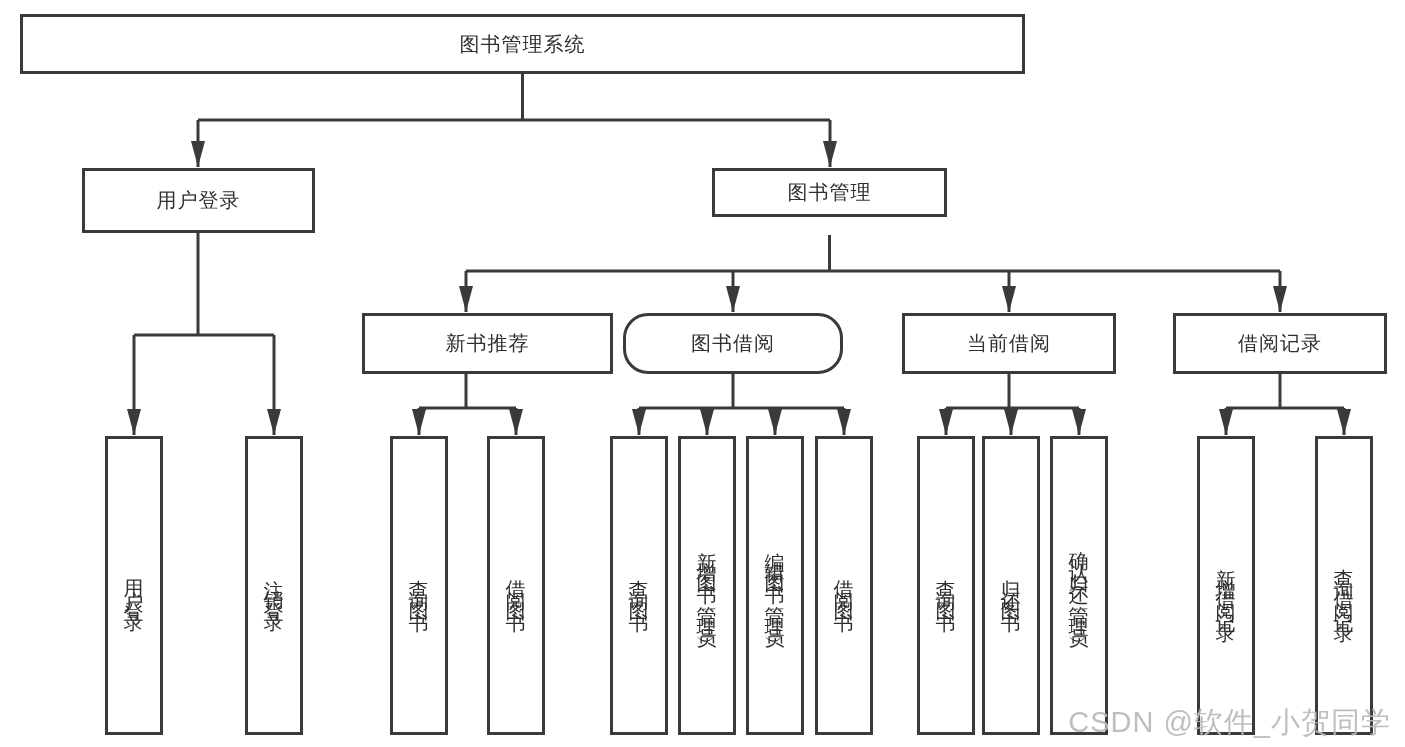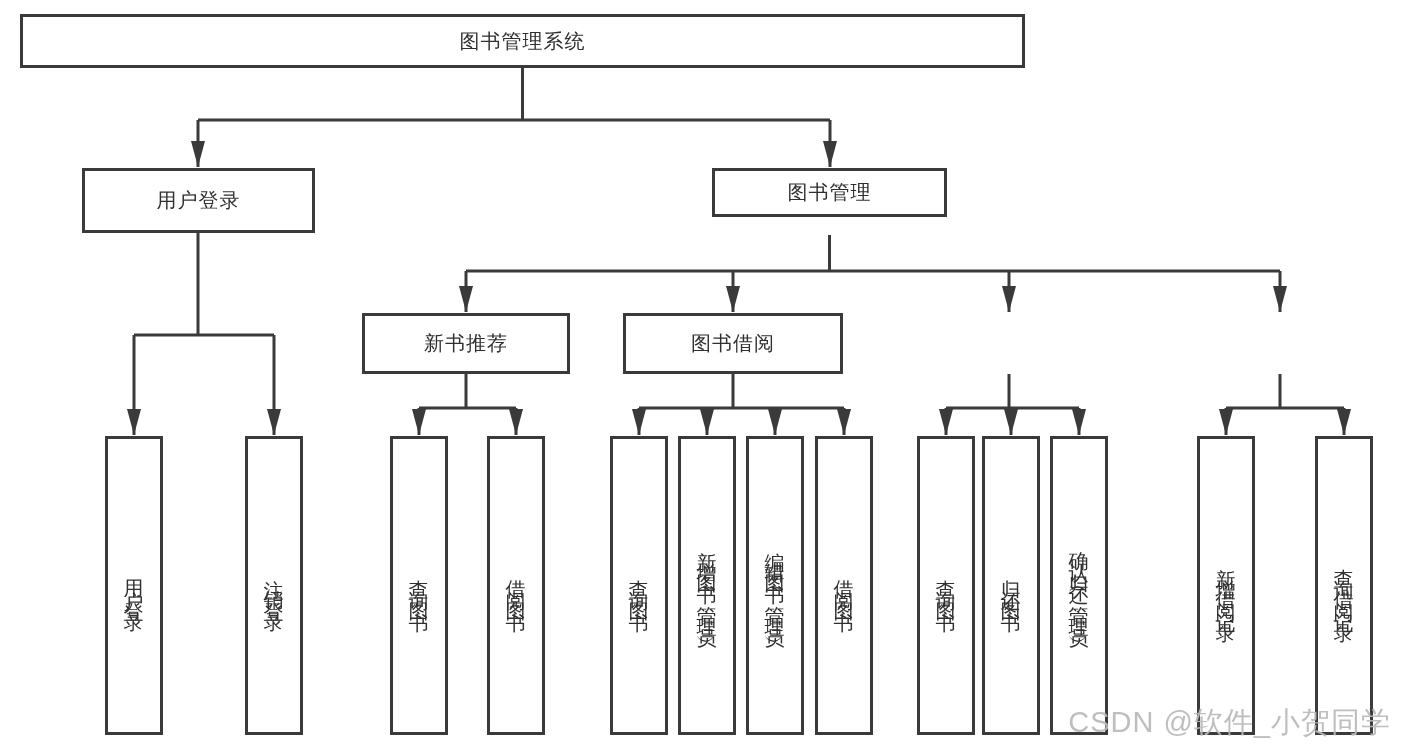--- a/index.html
+++ b/index.html
@@ -97,27 +97,29 @@
     <path d="M1009 374 V408 M946 408 H1079"></path>
     <path d="M946 408 V435" marker-end="url(#arrow)"></path>
     <path d="M1011 408 V435" marker-end="url(#arrow)"></path>
     <path d="M1079 408 V435" marker-end="url(#arrow)"></path>
 
     <path d="M1280 374 V408 M1226 408 H1344"></path>
     <path d="M1226 408 V435" marker-end="url(#arrow)"></path>
     <path d="M1344 408 V435" marker-end="url(#arrow)"></path>
   </svg>
 
-  <div class="node" style="left:20px; top:14px; width:1005px; height:54px;">图书管理系统</div>
+  <div class="node" style="left:20px; top:14px; width:1005px; height:60px;">图书管理系统</div>
 
   <div class="node" style="left:82px; top:168px; width:233px; height:65px;">用户登录</div>
   <div class="node" style="left:712px; top:168px; width:235px; height:49px;">图书管理</div>
 
-  <div class="node" style="left:362px; top:313px; width:208px; height:61px;">新书推荐</div>
-  <div class="node" style="left:623px; top:313px; width:220px; height:61px;">图书借阅</div>
+  <div class="node" style="left:362px; top:313px; width:251px; height:61px;">新书推荐</div>
+  <div class="node" style="left:623px; top:313px; width:220px; height:61px;border-radius:25px;">图书借阅</div>
+  <div class="node" style="left:902px; top:313px; width:214px; height:61px;">当前借阅</div>
+  <div class="node" style="left:1173px; top:313px; width:214px; height:61px;">借阅记录</div>
 
   <div class="node leaf" style="left:105px;">
     <span class="vtext">用户登录</span>
   </div>
   <div class="node leaf" style="left:245px;">
     <span class="vtext">注销登录</span>
   </div>
 
   <div class="node leaf" style="left:390px;">
     <span class="vtext">查询图书</span>

